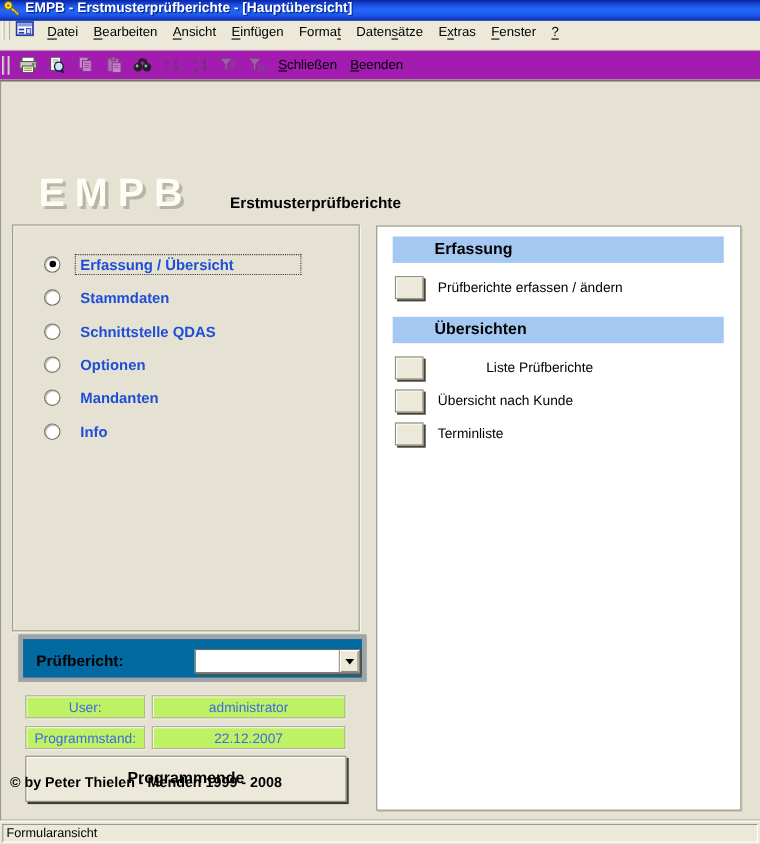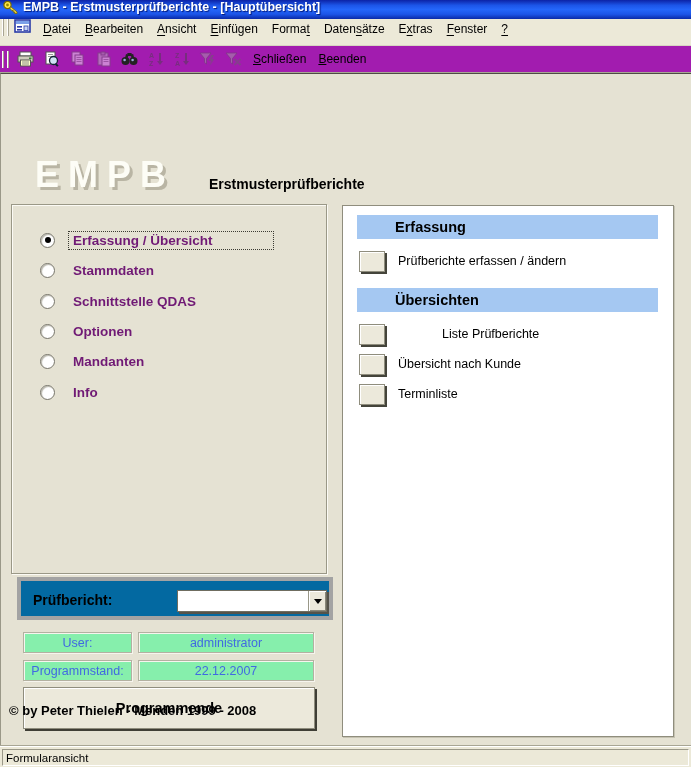--- a/index.html
+++ b/index.html
@@ -73,21 +73,21 @@
   .nav-row{position:absolute;left:28px;height:22px;display:flex;align-items:center;}
   .radio{
     width:13px;height:13px;border-radius:50%;background:#fff;
     border:1px solid #77756a;box-shadow:inset 1px 1px 1px #b9b7ab;
     margin-right:13px;flex:0 0 auto;position:relative;
   }
   .radio.checked::after{
     content:"";position:absolute;left:3.5px;top:3.5px;width:6px;height:6px;
     border-radius:50%;background:#000;
   }
-  .nav-label{font-size:13.5px;font-weight:bold;color:#701a75;padding:2px 5px;white-space:nowrap;}
+  .nav-label{font-size:13.5px;font-weight:bold;color:#1d4ed8;padding:2px 5px;white-space:nowrap;}
   .nav-label.focused{border:1px dotted #3b3b33;padding:1px 4px;min-width:196px;}
   
   .green-panel{
     position:absolute;left:16px;top:503px;width:316px;height:43px;
     background:#0369a1;border:4px solid #a3a3a3;box-sizing:border-box;
   }
   .green-panel .pb-label{
     position:absolute;left:12px;top:11px;font-size:14px;font-weight:bold;color:#000;
   }
   .combo{
@@ -104,21 +104,21 @@
   .combo-arrow{
     width:0;height:0;border-left:4px solid transparent;border-right:4px solid transparent;
     border-top:5px solid #000;
   }
   
   .info-row{position:absolute;left:0;width:336px;height:21px;}
   .info-box{
     position:absolute;height:21px;box-sizing:border-box;
     border:1px solid #b3b1a1;box-shadow:inset 1px 1px 0 #f6f5ee, 1px 1px 0 #f6f5ee;
     display:flex;align-items:center;justify-content:center;
-    font-size:12.5px;color:#4169e1;background:#86efac;white-space:nowrap;
+    font-size:12.5px;color:#4169e1;background:#bef264;white-space:nowrap;
   }
   
   .exit-btn{
     position:absolute;left:22px;top:613px;width:292px;height:42px;
     background:#ece9db;border:1px solid #8f8d7d;
     box-shadow:2px 2px 0 #3f3e35, inset 1px 1px 0 #fff;
     display:flex;align-items:center;justify-content:center;
     font-size:14.5px;font-weight:bold;color:#000;box-sizing:border-box;cursor:default;
   }
   

